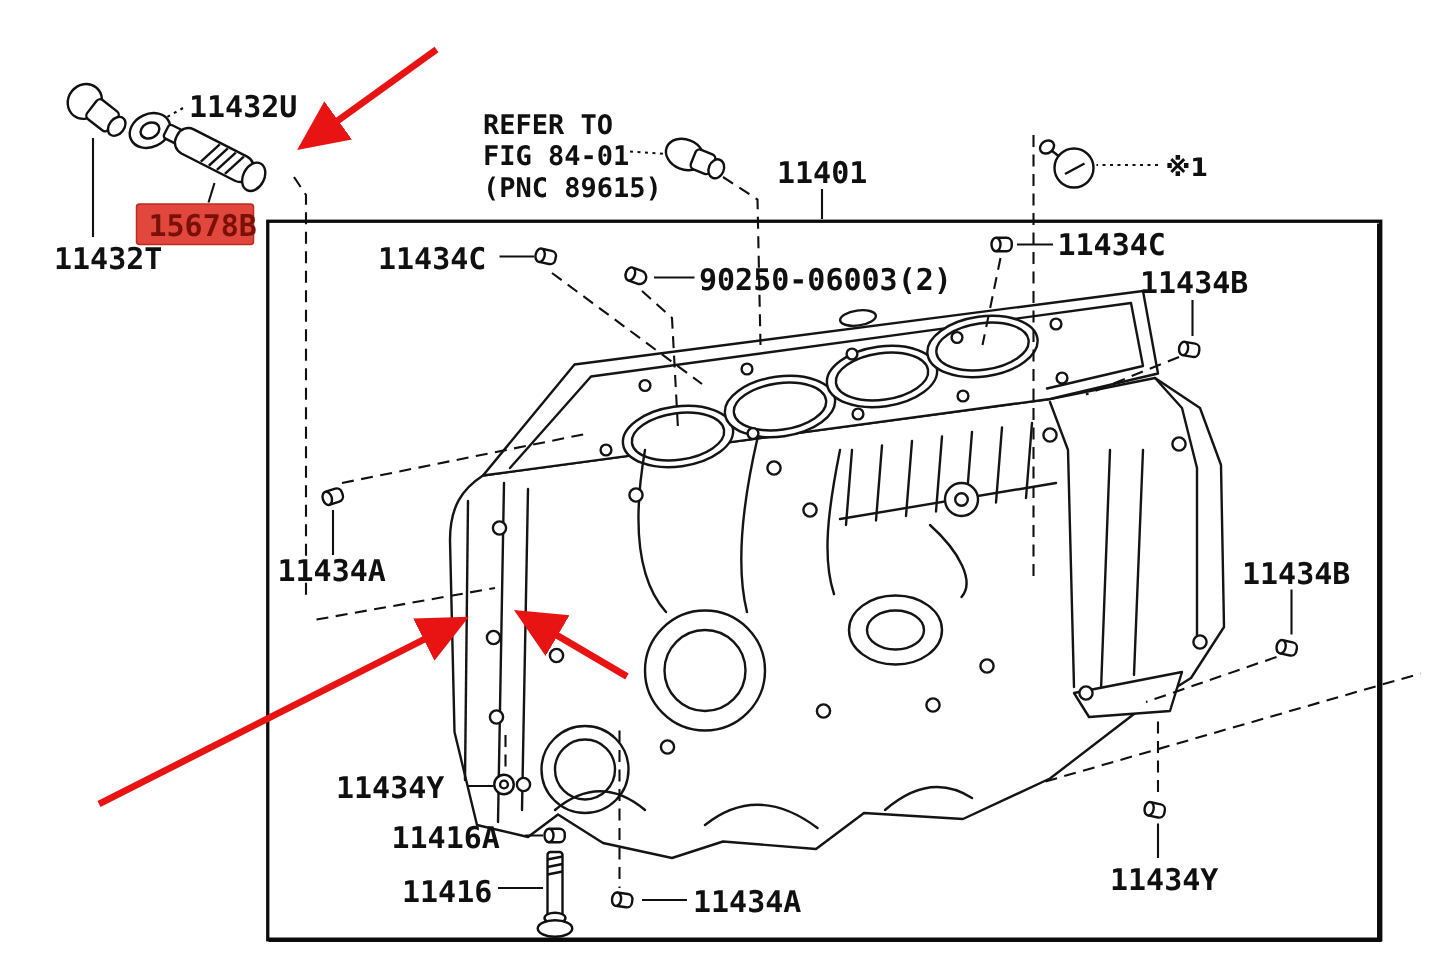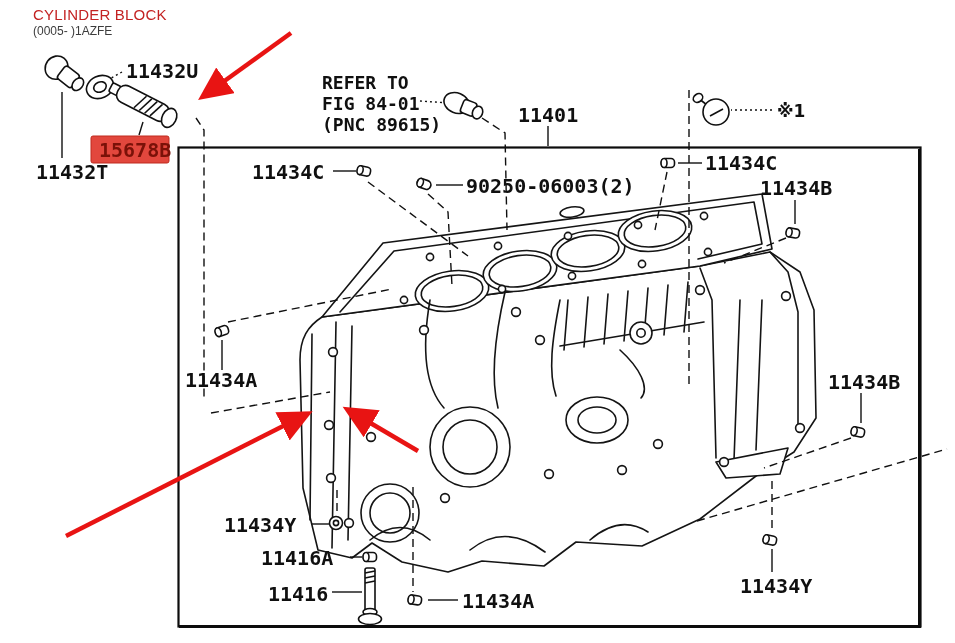--- a/index.html
+++ b/index.html
@@ -21,24 +21,20 @@
   .blk{stroke:#141414;stroke-width:1.6;fill:#ffffff;stroke-linejoin:round;stroke-linecap:round;}
   .blk .nf{fill:none;}
   .ic{stroke:#101010;stroke-width:1.6;fill:#ffffff;stroke-linejoin:round;}
   .arrow{stroke:#e81413;stroke-width:4.5;fill:none;}
 </style>
 </head>
 <body>
 
 <div class="stage">
 
-  <div class="hdr">
-    <div class="t">CYLINDER BLOCK</div>
-    <div class="s">(0005- )1AZFE</div>
-  </div>
 
   <svg width="955" height="643" viewBox="0 0 955 643">
     <defs>
       <marker id="ah" markerWidth="8" markerHeight="8" refX="5.6" refY="3.5" orient="auto">
         <path d="M0,0 L7.5,3.5 L0,7 Z" fill="#e81413"></path>
       </marker>
     </defs>
 
     <rect x="178.5" y="147.5" width="742" height="479" fill="none" stroke="#0c0c0c" stroke-width="2.2"></rect>
     <line x1="179" y1="626.5" x2="921" y2="626.5" stroke="#0c0c0c" stroke-width="3"></line>

